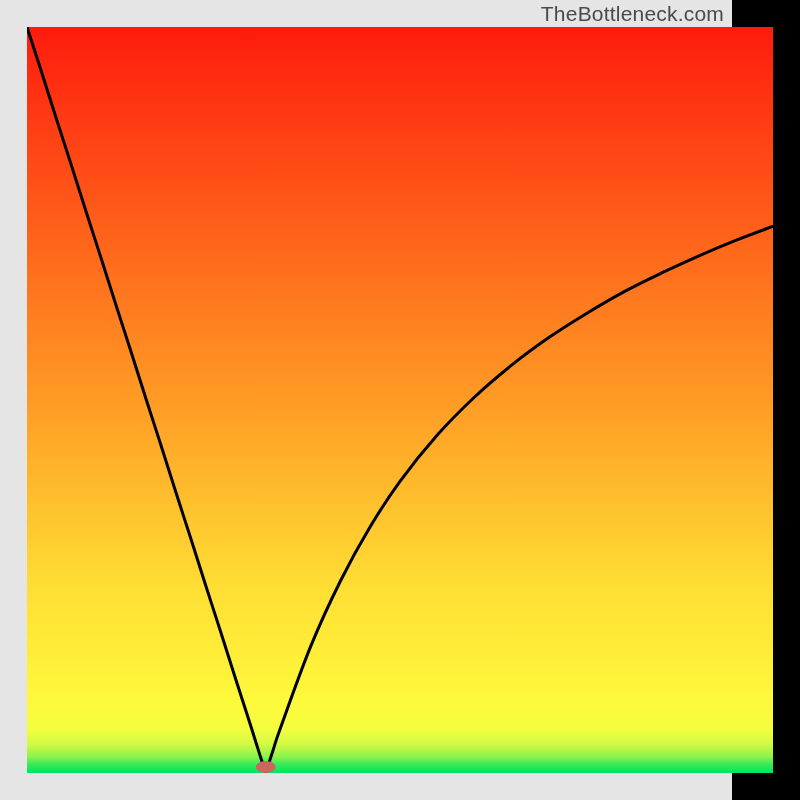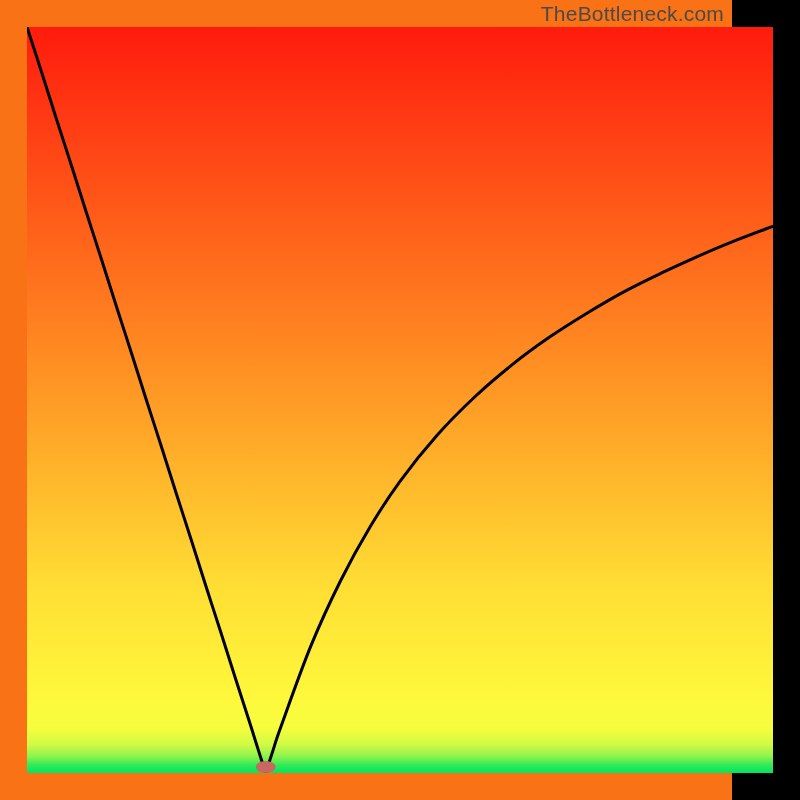--- a/index.html
+++ b/index.html
@@ -8,21 +8,21 @@
     width: 800px;
     height: 800px;
     overflow: hidden;
     background: #000;
     font-family: Arial, Helvetica, sans-serif;
   }
   .stage {
     position: relative;
     width: 732px;
     height: 800px;
-    background: #f97316;
+    background: #e5e5e5;
   }
   .watermark {
     position: absolute;
     top: 2px;
     right: 8px;
     color: #4a4a4a;
     font-size: 21px;
     font-weight: 500;
     letter-spacing: 0.2px;
     z-index: 5;

